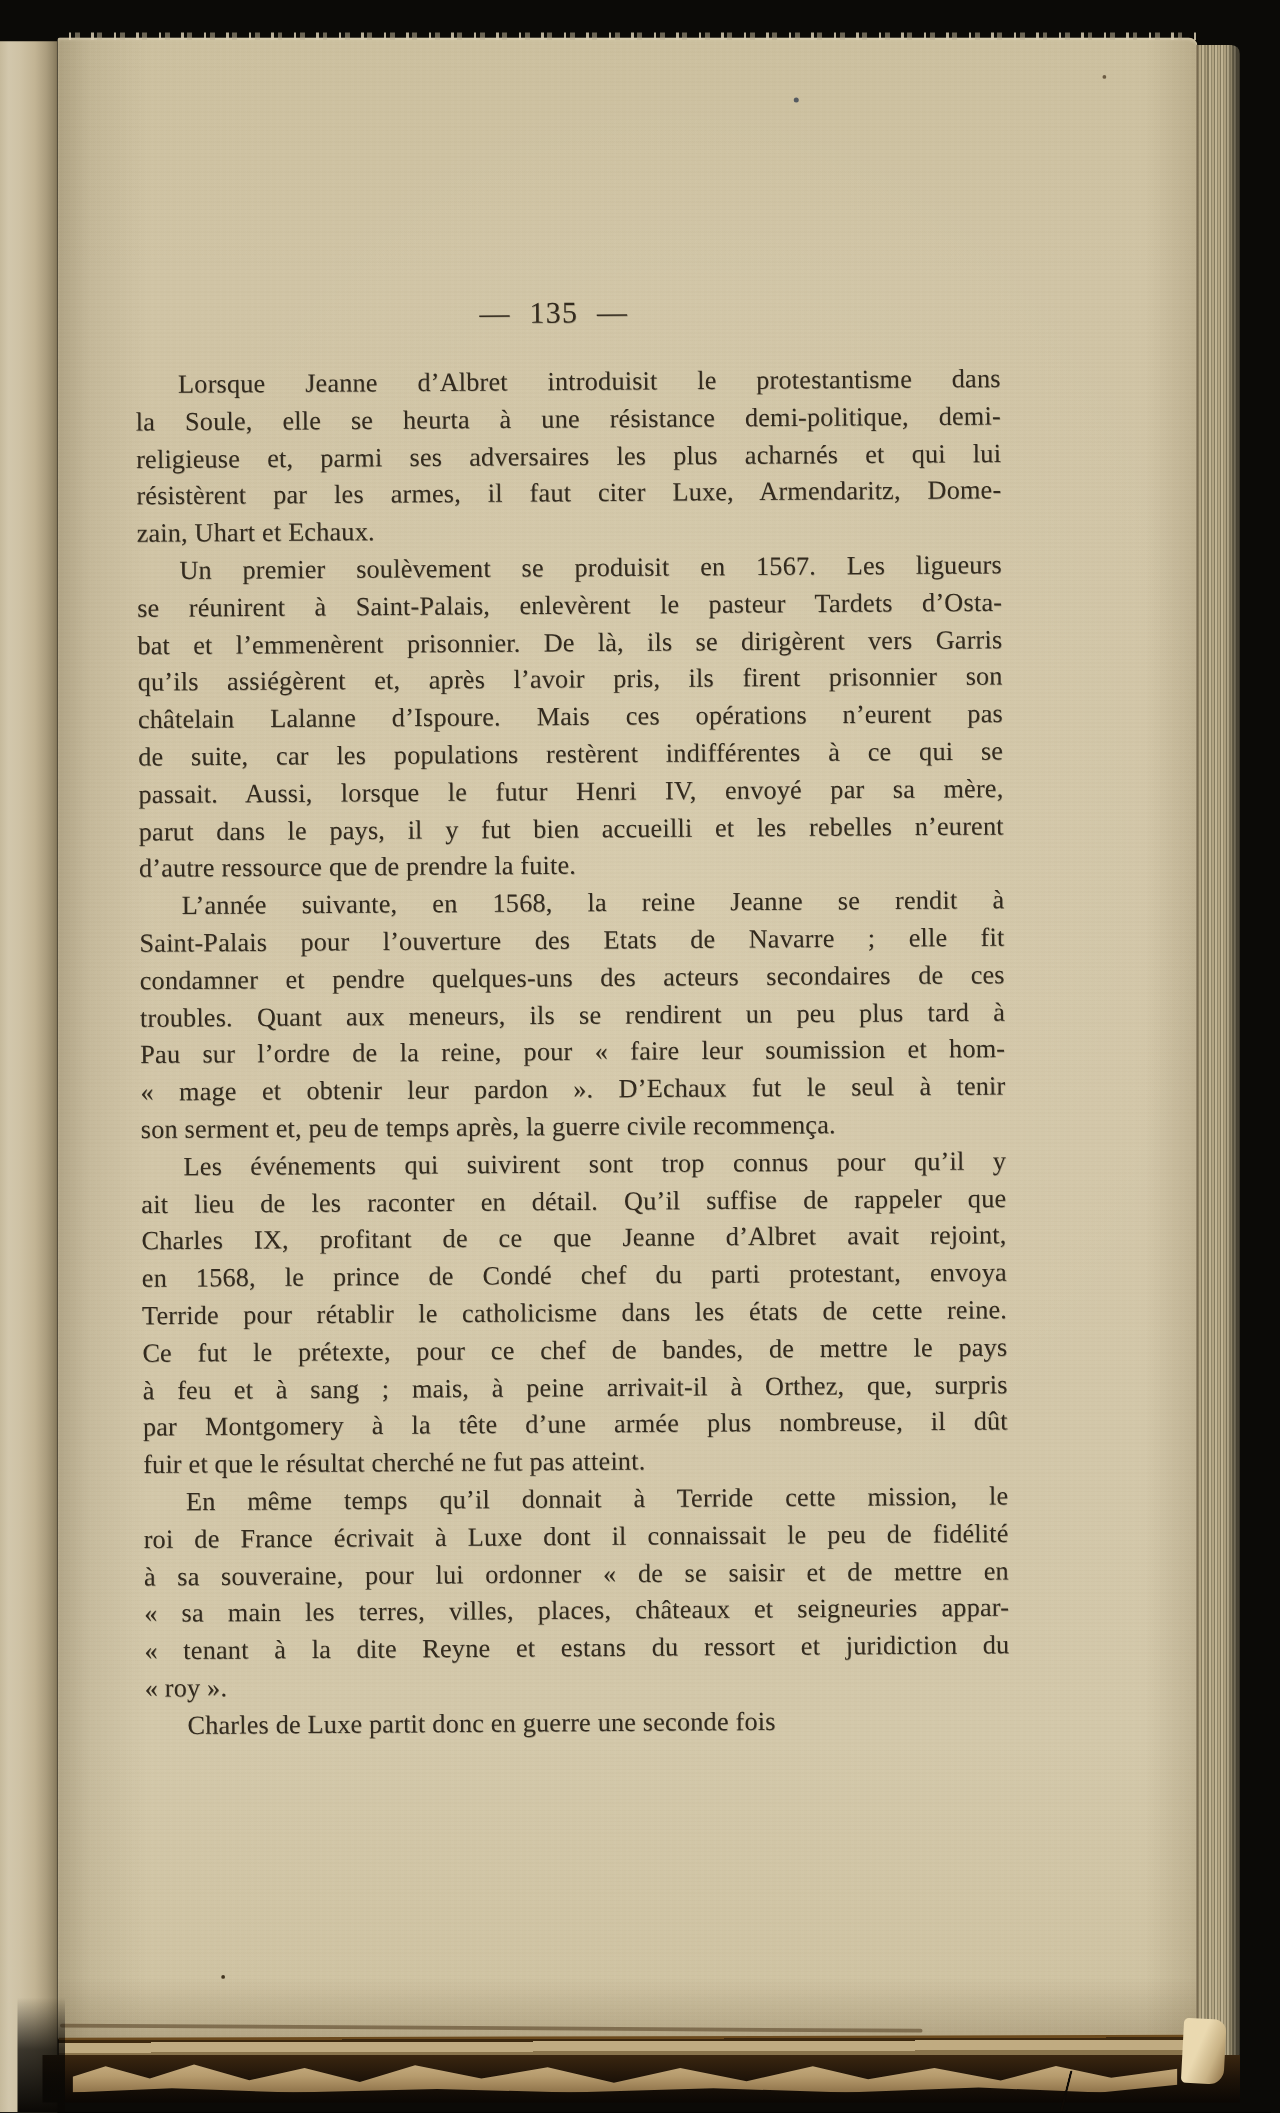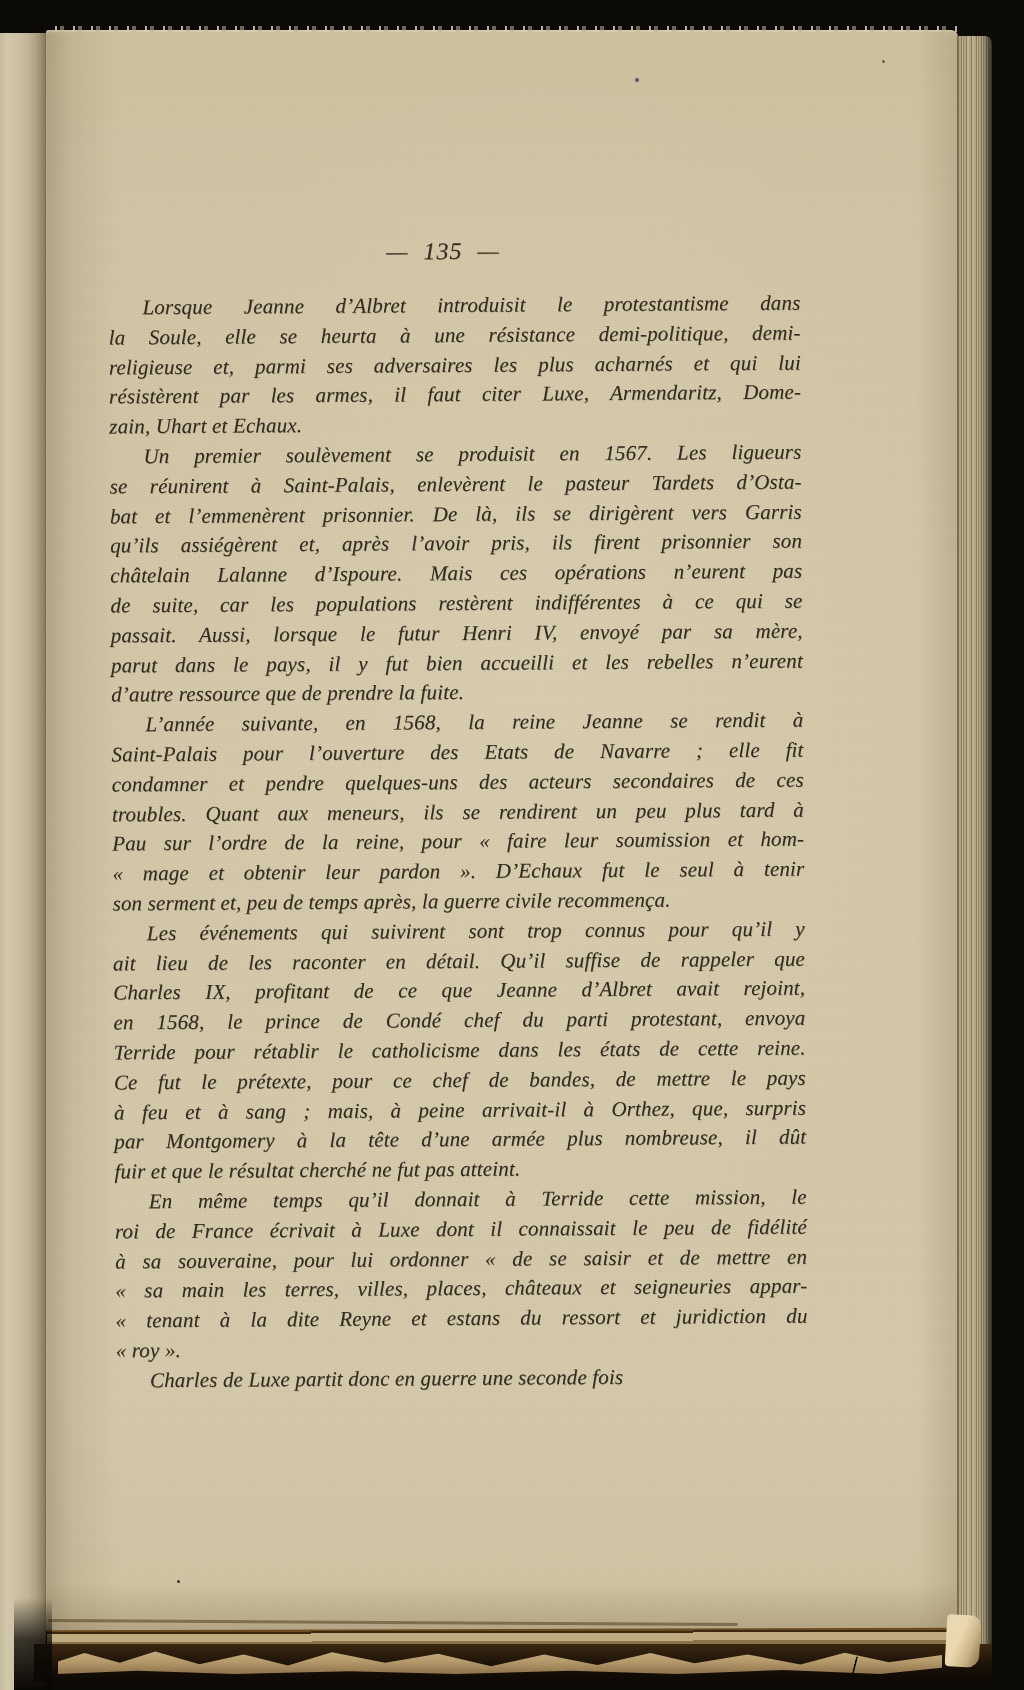--- a/index.html
+++ b/index.html
@@ -1,20 +1,19 @@
 <!DOCTYPE html>
 <html><head>
 <meta charset="utf-8">
 <style>
   html,body{margin:0;padding:0;background:#000;}
   .scan{
     position:relative;width:1024px;height:1690px;overflow:hidden;
     background:#0b0a07;
     font-family:"Liberation Serif","DejaVu Serif",serif;
-    font-style:italic;
   }
   
   .facing-sliver{
     position:absolute;left:0;top:33px;width:46px;height:1657px;
     background:linear-gradient(90deg,
       #c6ba9c 0px,#d2c7ac 7px,#cec2a5 16px,#c2b494 28px,
       #ab9d7e 37px,#978a6c 42px,#887b5e 45px,#6a5f47 46px);
   }
   .sliver-bottom-shadow{
     position:absolute;left:14px;top:1598px;width:38px;height:92px;

